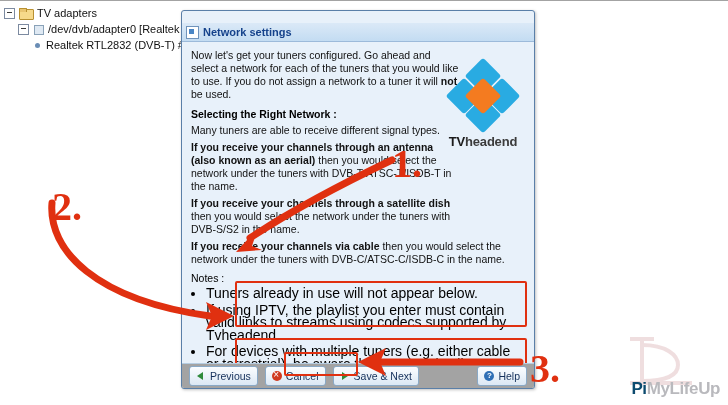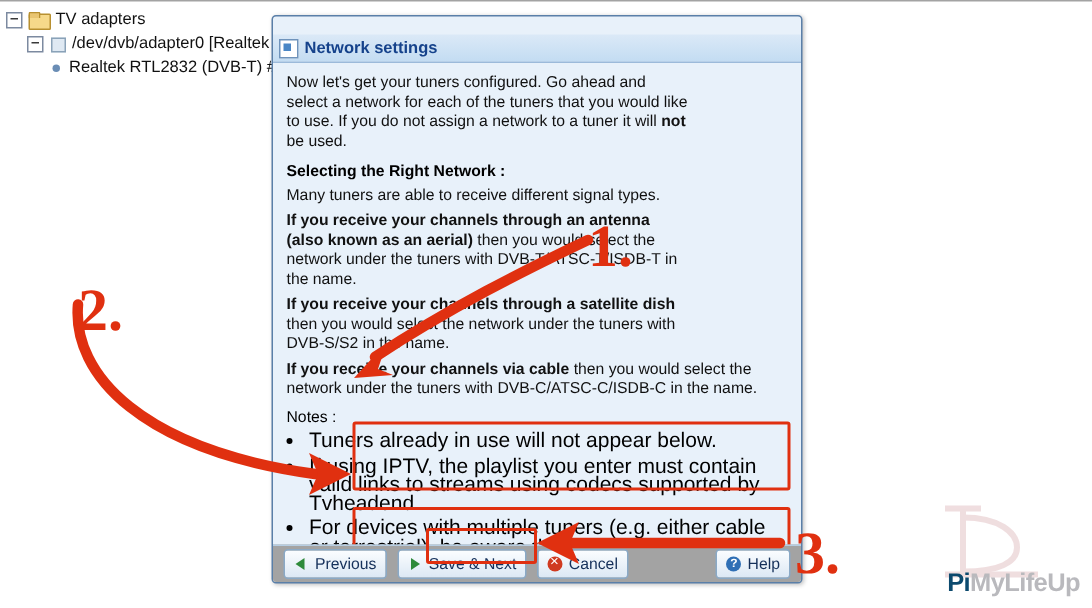--- a/index.html
+++ b/index.html
@@ -397,20 +397,30 @@
 
 <div id="dialog">
 
   <div id="dialog-titlebar">
     <span class="title-icon"></span>
     <span id="dialog-title">Network settings</span>
   </div>
 
   <div id="dialog-body">
 
+    <div id="logo-wrap">
+      <div id="logo-mark">
+        <span class="diamond d-top"></span>
+        <span class="diamond d-left"></span>
+        <span class="diamond d-right"></span>
+        <span class="diamond d-bottom"></span>
+        <span class="d-center"></span>
+      </div>
+      <div id="logo-text"><span class="tv">TV</span><span>headend</span></div>
+    </div>
 
     <div class="intro">
       <span>Now let's get your tuners configured. Go ahead and select a network for each of the tuners that you would like to use. If you do not assign a network to a tuner it will </span><span class="bold">not</span><span> be used.</span>
     </div>
 
     <div class="sec-head">Selecting the Right Network :</div>
 
     <div class="para" style="width:268px;">Many tuners are able to receive different signal types.</div>
 
     <div class="para" style="width:268px;">
@@ -443,26 +453,26 @@
     <div class="hilite" style="left:53px; top:239px; width:288px; height:42px;"></div>
     <div class="hilite" style="left:53px; top:296px; width:288px; height:42px;"></div>
   </div>
 
   <div id="dialog-footer">
     <div class="btn">
       <span class="bico ico-prev"></span>
       <span>Previous</span>
     </div>
     <div class="btn">
+      <span class="bico ico-cancel"></span>
+      <span>Cancel</span>
+    </div>
+    <div class="btn">
       <span class="bico ico-next"></span>
       <span>Save &amp; Next</span>
-    </div>
-    <div class="btn">
-      <span class="bico ico-cancel"></span>
-      <span>Cancel</span>
     </div>
     <div class="btn" id="btn-help">
       <span class="bico ico-help"></span>
       <span>Help</span>
     </div>
   </div>
 </div>
 
 <div class="hilite" style="left:284px; top:352px; width:70px; height:20px;"></div>
 

